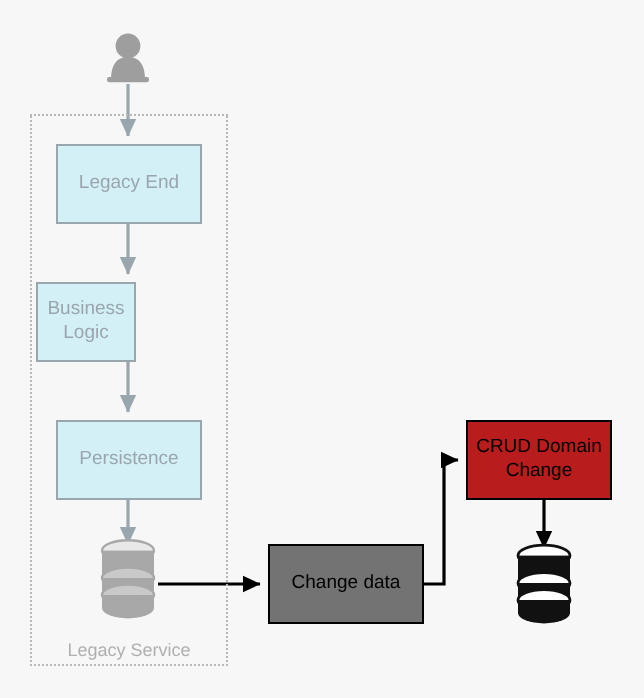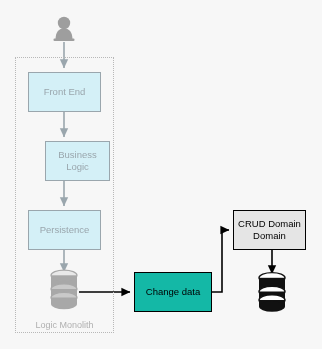--- a/index.html
+++ b/index.html
@@ -19,27 +19,27 @@
     box-sizing:border-box;
     line-height:1.22;
   }
   .legacy-box{
     background:#d4f0f7;
     border:1.5px solid #9aa6ad;
     color:#9aa6ad;
     font-size:9.5px;
   }
   .cdc-box{
-    background:#14b8a6;
+    background:#737373;
     border:1.5px solid #000000;
     color:#000000;
     font-size:9.5px;
   }
   .crud-box{
-    background:#e5e5e5;
+    background:#b91c1c;
     border:1.5px solid #000000;
     color:#000000;
     font-size:9.5px;
   }
   .group-box{
     position:absolute;
     border:1.3px dotted #b8b8b8;
     box-sizing:border-box;
     background:transparent;
   }
@@ -121,46 +121,46 @@
     </g>
 
     <g>
       <circle cx="64" cy="23" r="6.2" fill="#9e9e9e"></circle>
       <path d="M55.5,40 C55.5,31.5 59,28.5 64,28.5 C69,28.5 72.5,31.5 72.5,40 Z" fill="#9e9e9e"></path>
       <rect x="53.5" y="38.5" width="21" height="2.6" rx="1.1" fill="#9e9e9e"></rect>
     </g>
   </svg>
 
   <div class="group-box" style="left:15px;top:57px;width:99px;height:276px;"></div>
-  <div class="group-label" style="left:15px;top:320px;width:99px;">Logic Monolith</div>
+  <div class="group-label" style="left:15px;top:320px;width:99px;">Legacy Service</div>
 
   <div class="node legacy-box" style="left:28px;top:72px;width:73px;height:40px;">
     <div>
-      <div>Front End</div>
+      <div>Legacy End</div>
     </div>
   </div>
 
-  <div class="node legacy-box" style="left:45px;top:141px;width:65px;height:40px;">
+  <div class="node legacy-box" style="left:18px;top:141px;width:50px;height:40px;">
     <div>
       <div>Business Logic</div>
     </div>
   </div>
 
   <div class="node legacy-box" style="left:28px;top:210px;width:73px;height:40px;">
     <div>
       <div>Persistence</div>
     </div>
   </div>
 
   <div class="node cdc-box" style="left:134px;top:272px;width:78px;height:40px;">
     <div>
       <div>Change data</div>
     </div>
   </div>
 
   <div class="node crud-box" style="left:233px;top:210px;width:73px;height:40px;">
     <div>
       <div>CRUD Domain</div>
-      <div>Domain</div>
+      <div>Change</div>
     </div>
   </div>
 
 </div>
 
 </body></html>

